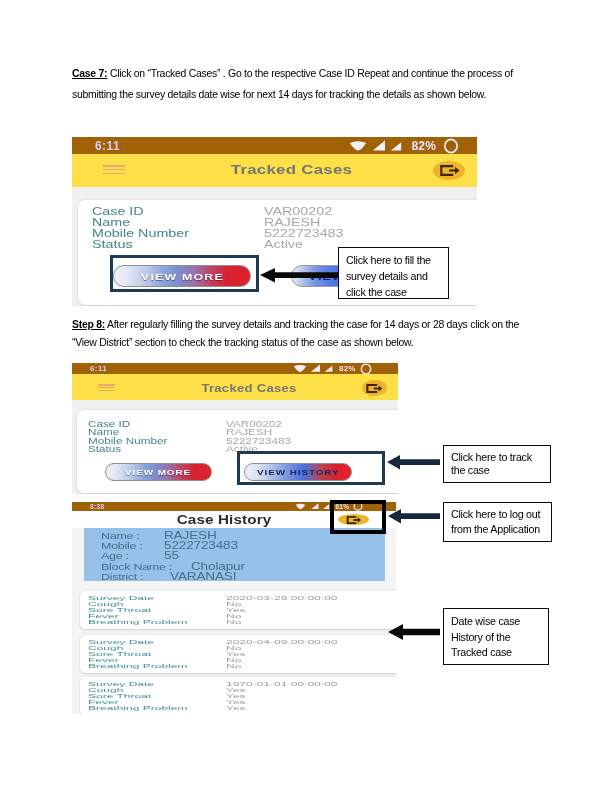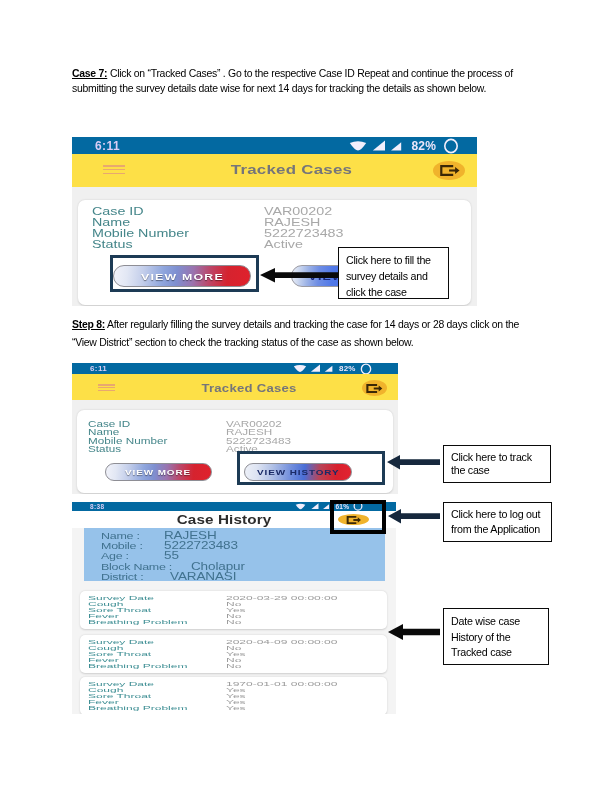--- a/index.html
+++ b/index.html
@@ -5,31 +5,31 @@
   html,body{margin:0;padding:0;}
   body{width:612px;height:792px;background:#ffffff;font-family:"Liberation Sans",sans-serif;position:relative;overflow:hidden;}
   .page{position:absolute;left:0;top:0;width:612px;height:792px;}
 
   
   .para{position:absolute;font-size:10.45px;color:#000;letter-spacing:-0.27px;white-space:nowrap;}
   .para .lbl{font-weight:bold;text-decoration:underline;}
 
   
   .shot{position:absolute;background:#ffffff;overflow:hidden;}
-  .statusbar{position:absolute;left:0;top:0;width:100%;background:#0369a1;color:#d9cdf5;}
+  .statusbar{position:absolute;left:0;top:0;width:100%;background:#a16207;color:#d9cdf5;}
   .sb-time{position:absolute;font-weight:bold;letter-spacing:0.4px;}
   .sb-right{position:absolute;display:flex;align-items:center;}
   .sb-right .pct{font-weight:bold;letter-spacing:0.2px;}
   .appbar{position:absolute;left:0;width:100%;background:#fde047;}
   .apptitle{position:absolute;text-align:center;color:#75757a;font-weight:bold;transform:scaleX(1.25);transform-origin:50% 0;}
   .hamb{position:absolute;display:flex;flex-direction:column;justify-content:space-between;}
   .hamb i{display:block;background:#e8a870;height:1.5px;width:100%;}
   .logout{position:absolute;border-radius:50%;background:#f0b32c;display:flex;align-items:center;justify-content:center;}
   .content{position:absolute;left:0;width:100%;background:#f0f0f0;}
-  .card{position:absolute;background:#fff;border-radius:7px;box-shadow:0 0.5px 2px rgba(0,0,0,0.16);}
+  .card{position:absolute;background:#fff;border-radius:7px;box-shadow:0 0.5px 2px rgba(0,0,0,0.16);padding-left:35px;}
 
   .rowlabel{position:absolute;color:#45868a;white-space:nowrap;transform:scaleX(1.3);transform-origin:0 0;line-height:1;}
   .rowvalue{position:absolute;color:#a8a8a8;white-space:nowrap;transform:scaleX(1.3);transform-origin:0 0;line-height:1;}
   .hrow{position:absolute;white-space:nowrap;line-height:1;transform:scaleX(2.0);transform-origin:0 0;font-size:6px;}
 
   .pill{position:absolute;border-radius:999px;display:flex;align-items:center;justify-content:center;
         color:#fff;font-weight:bold;overflow:hidden;}
   .pill span{position:relative;z-index:2;text-shadow:0 1px 1px rgba(0,0,0,0.45);}
 
   
@@ -40,21 +40,21 @@
   .arrow{position:absolute;z-index:20;}
 </style>
 </head>
 <body>
 
 <div class="page">
 
   <div class="para" style="left:72px;top:68px;">
     <span class="lbl">Case 7:</span><span> Click on “Tracked Cases” . Go to the respective Case ID Repeat and continue the process of</span>
   </div>
-  <div class="para" style="left:72px;top:83px;">submitting the survey details date wise for next 14 days for tracking the details as shown below.</div>
+  <div class="para" style="left:72px;top:89px;">submitting the survey details date wise for next 14 days for tracking the details as shown below.</div>
 
   <div class="shot" style="left:72px;top:137px;width:405px;height:169px;">
 
     <div class="statusbar" style="height:17px;">
       <div class="sb-time" style="left:23px;top:1.5px;font-size:12px;">6:11</div>
       <div class="sb-right" style="left:277px;top:2px;height:13px;gap:4.5px;">
         <svg width="18" height="12" viewBox="0 0 18 12">
             <path d="M0.8 3.0 Q9 -0.4 17.2 3.0 Q12 10.6 9 10.6 Q6 10.6 0.8 3.0 Z" fill="#f2eefc"></path>
           </svg>
         <svg width="14" height="12" viewBox="0 0 14 12">

